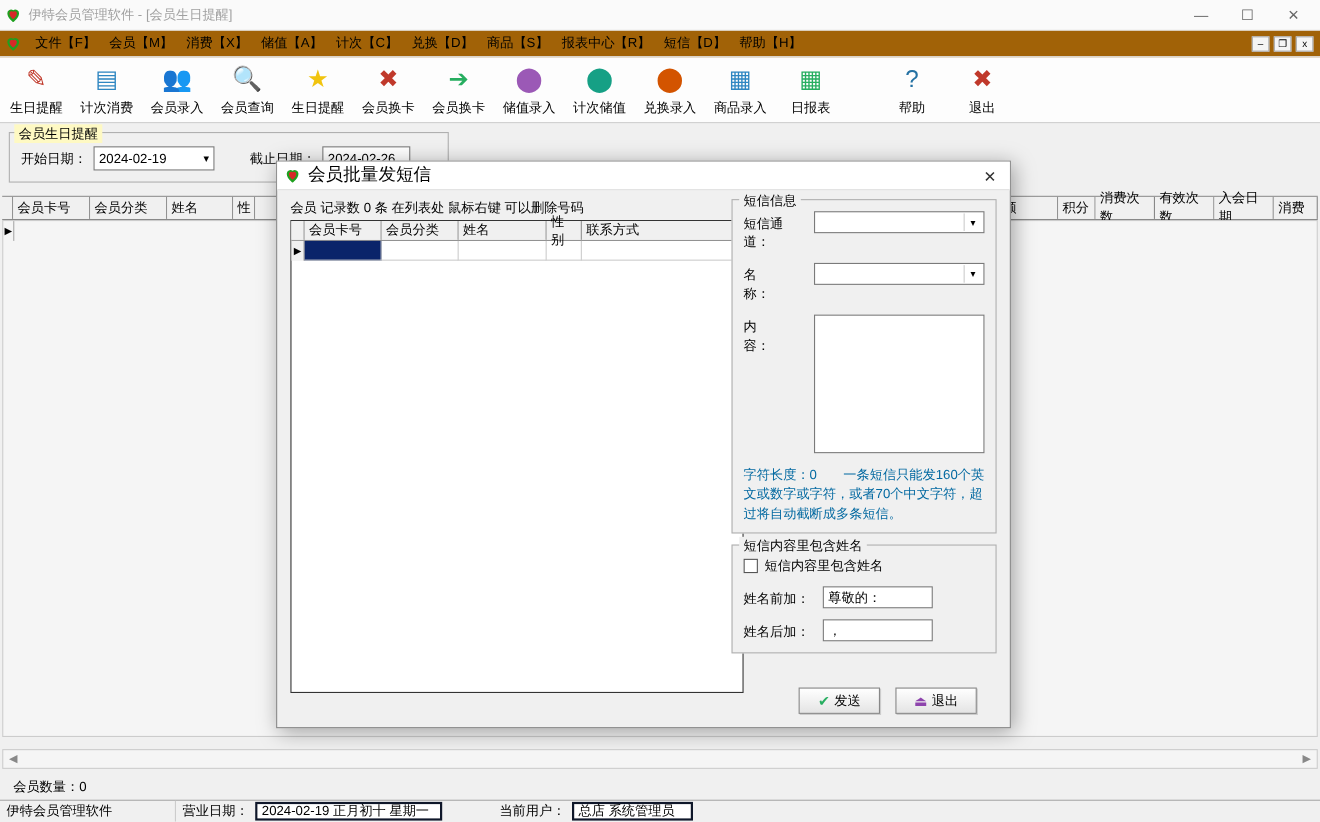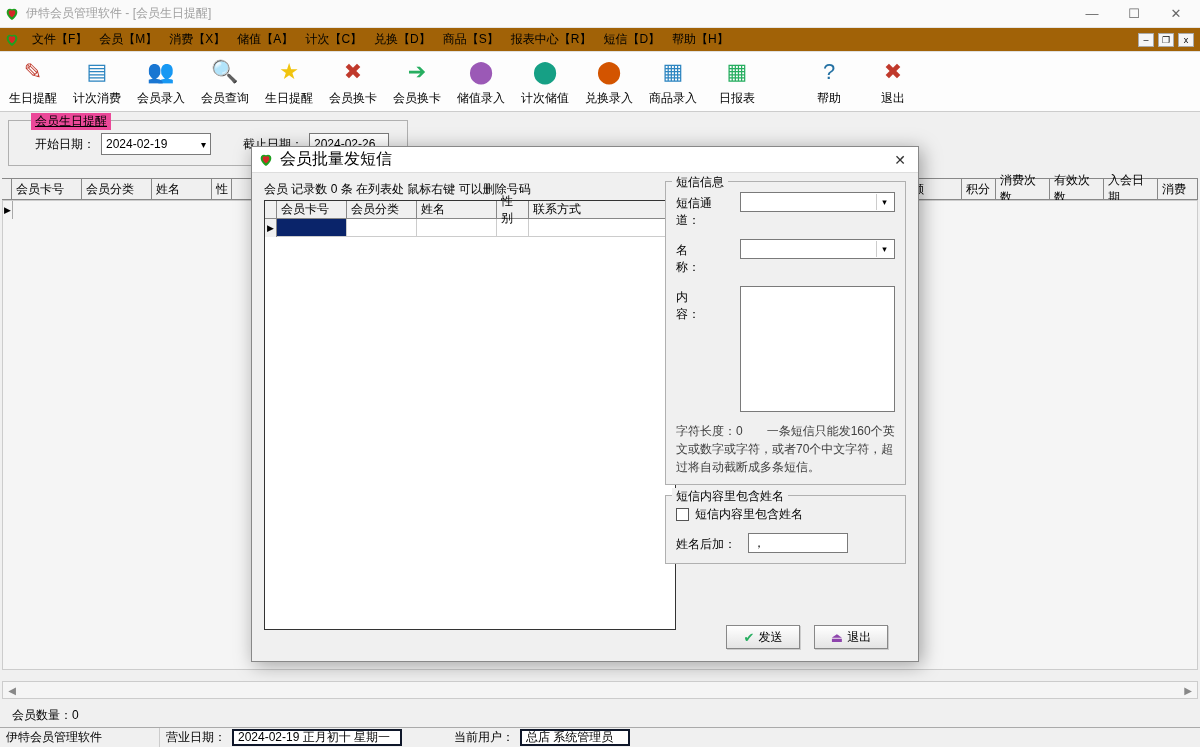--- a/index.html
+++ b/index.html
@@ -21,22 +21,22 @@
 
 
 .toolbar { padding: 4px 6px; background: #fdfdfd; display: flex; gap: 10px; border-bottom: 1px solid #ccc; }
 .tool-btn { width: 54px; display: flex; flex-direction: column; align-items: center; gap: 2px; cursor:default;}
 .tool-btn .tool-icon { width: 32px; height: 32px; display:flex; align-items:center; justify-content:center; font-size:22px;}
 .tool-btn .tool-label { font-size: 12px; color: #000; }
 
 
 .content { position: relative; padding: 8px; }
 .fieldset { border: 1px solid #b0b0b0; padding: 6px 10px 10px; background:#f0f0f0; position:relative; }
-.fieldset-legend { position:absolute; top:-8px; left:22px; background:#ec4899; padding:0 4px; font-size:12px;text-decoration:underline;}
-.filter-row { display: flex; align-items: center; gap: 6px; padding-top:6px;margin-left:16px;}
+.fieldset-legend { position:absolute; top:-8px; left:4px; background:#fef9c3; padding:0 4px; font-size:12px;}
+.filter-row { display: flex; align-items: center; gap: 6px; padding-top:6px;}
 .filter-row label{font-size:12px;}
 .date-input { width:110px; height:22px; border:1px solid #7a7a7a; background:#fff; padding:0 4px; display:flex; align-items:center; justify-content:space-between;}
 .date-input .dd-arrow{font-size:10px;}
 
 
 .bg-grid { position:absolute; left:2px; right:2px; top:178px; height:22px; display:flex; border-top:1px solid #888; border-bottom:1px solid #888; background:#f0f0f0;}
 .bg-grid .col { border-right:1px solid #888; padding:2px 4px; display:flex; align-items:center; font-size:12px; background:#f0f0f0;}
 .bg-grid-body { position:absolute; left:2px; right:2px; top:200px; height:470px; border:1px solid #ccc; background:#f5f5f5;}
 .bg-grid-body .row-indicator { width:10px; height:18px; border-right:1px solid #aaa; display:flex; align-items:center; justify-content:center; font-size:9px;}
 
@@ -58,21 +58,21 @@
 .member-table .mt-row .sel { background:#0a246a;}
 
 .dlg-right { position:absolute; left:413px; right:12px; top:8px; }
 .fs2 { border:1px solid #b0b0b0; padding:10px 10px 8px; position:relative; margin-bottom:10px; background:#f0f0f0;}
 .fs2-legend{ position:absolute; top:-8px; left:6px; background:#f0f0f0; padding:0 4px; font-size:12px;}
 .frow { display:flex; align-items:flex-start; gap:8px; margin-bottom:10px;}
 .frow label{ width:56px; font-size:12px; padding-top:3px; display:flex; justify-content:space-between;}
 .dd { flex:1; height:20px; border:1px solid #7a7a7a; background:#fff; display:flex; align-items:center; justify-content:flex-end; padding:0 2px;}
 .dd .dd-arrow{width:16px;height:16px;border-left:1px solid #ccc;display:flex;align-items:center;justify-content:center;font-size:9px;}
 .txtarea { flex:1; height:126px; border:1px solid #7a7a7a; background:#fff;}
-.note{font-size:12px; line-height:1.5; color:#404040;}
+.note{font-size:12px; line-height:1.5; color:#0369a1;}
 .chk-row{display:flex;align-items:center;gap:6px;margin-bottom:10px;}
 .chk{width:13px;height:13px;border:1px solid #555;background:#fff;}
 .text-input{height:20px;border:1px solid #7a7a7a;background:#fff;padding:0 4px;font-size:12px;display:flex;align-items:center;}
 
 .dlg-footer{position:absolute; right:30px; bottom:12px; display:flex; gap:14px;}
 .btn { width:74px; height:24px; border:1px solid #888; background:linear-gradient(#fff,#e4e4e4); display:flex; align-items:center; justify-content:center; gap:4px; font-size:12px; box-shadow:1px 1px 0 rgba(0,0,0,.15);}
 .btn .bi{font-size:13px;}
 
 
 .bottom-scroll { position:absolute; left:2px; right:2px; bottom:48px; height:18px; border:1px solid #ccc; background:#f5f5f5; display:flex; justify-content:space-between;}
@@ -281,20 +281,26 @@
         <div class="note">
           <span>字符长度：</span><span>0</span><span>　　一条短信只能发160个英文或数字或字符，或者70个中文字符，超过将自动截断成多条短信。</span>
         </div>
       </div>
       <div class="fs2">
         <span class="fs2-legend">短信内容里包含姓名</span>
         <div class="chk-row">
           <div class="chk"></div>
           <span>短信内容里包含姓名</span>
         </div>
+        <div class="frow">
+          <label style="width:64px;">姓名前加：</label>
+          <div class="text-input" style="width:100px;">
+              <span>尊敬的：</span>
+            </div>
+        </div>
         <div class="frow" style="margin-bottom:2px;">
           <label style="width:64px;">姓名后加：</label>
           <div class="text-input" style="width:100px;">
               <span>，</span>
             </div>
         </div>
       </div>
     </div>
     <div class="dlg-footer">
       <div class="btn">

